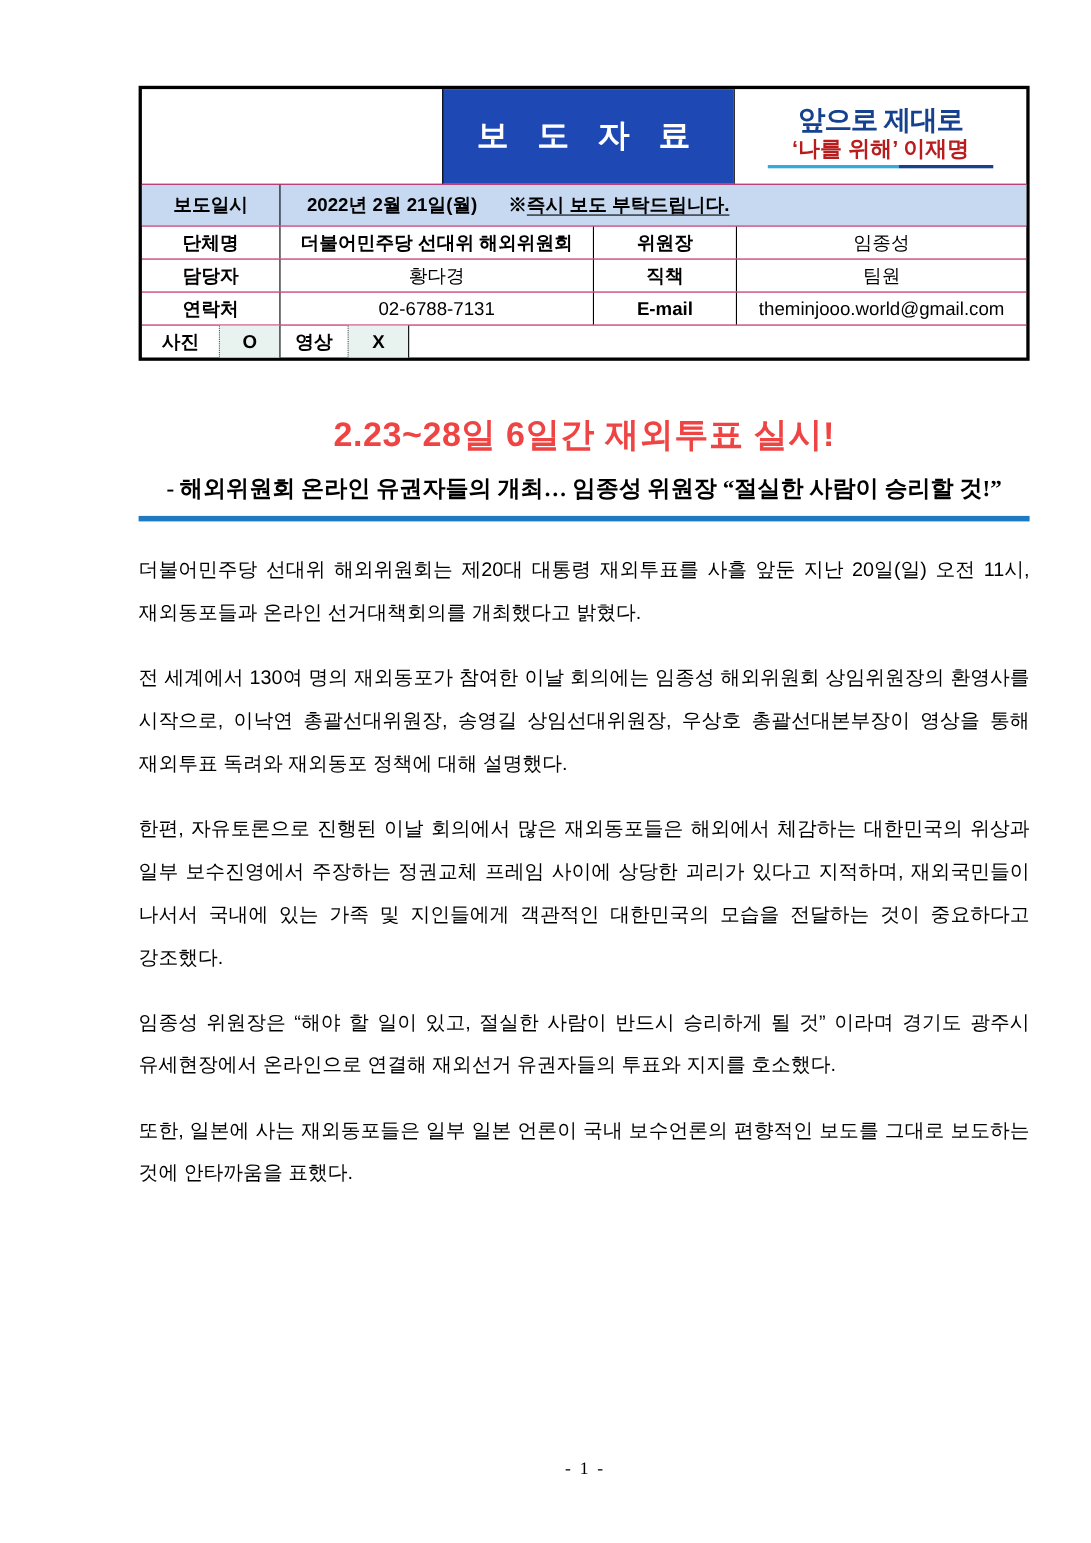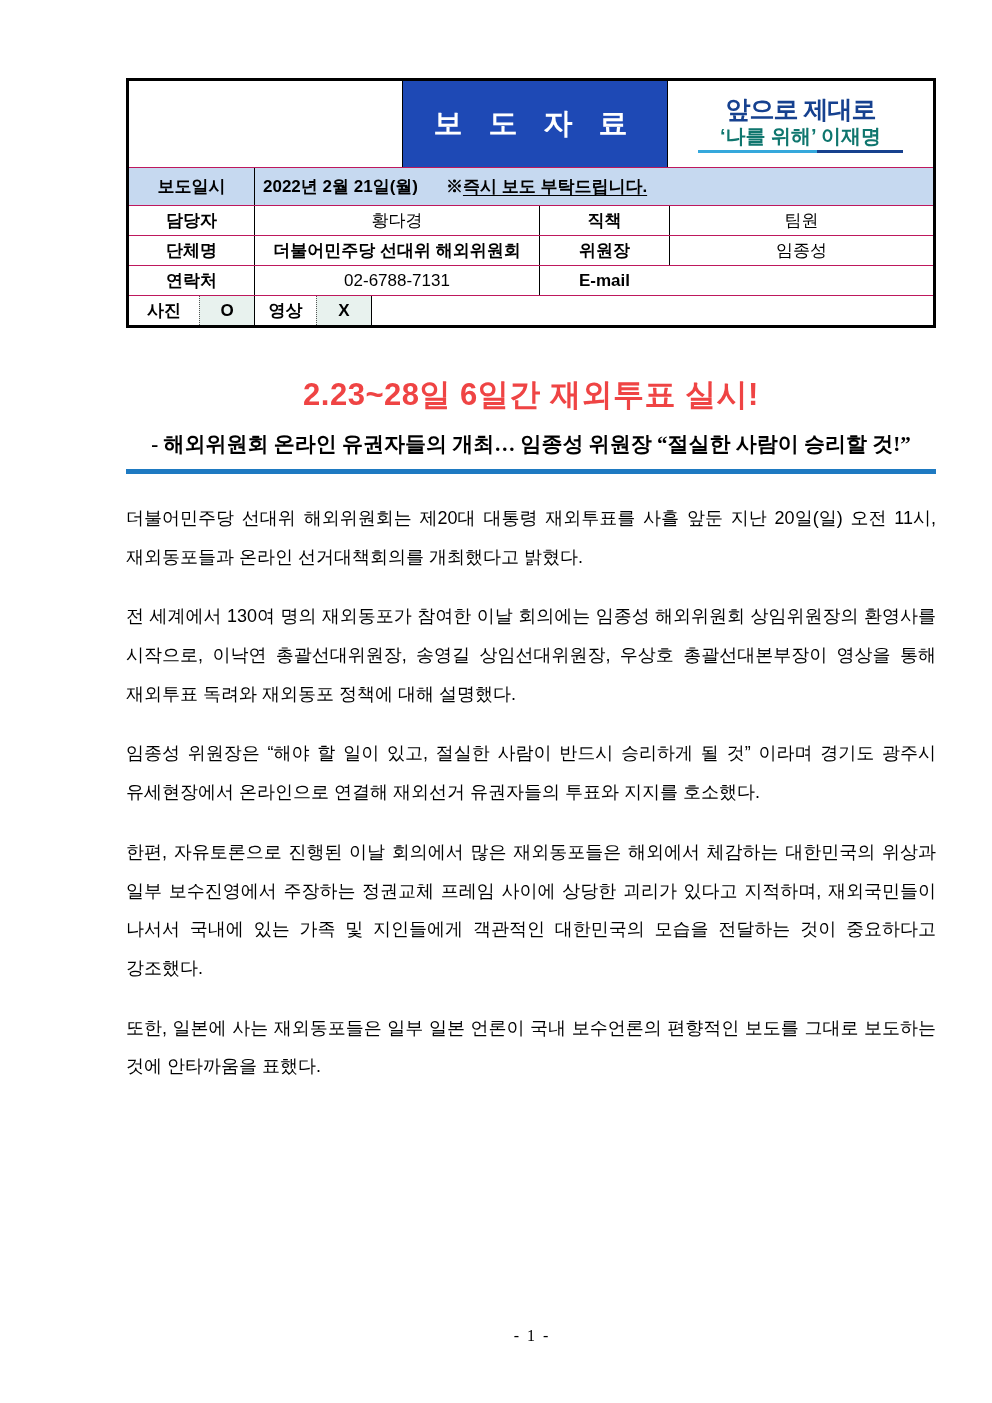--- a/index.html
+++ b/index.html
@@ -31,29 +31,29 @@
   .row-date     { grid-template-columns: 125px 1fr; height: 38px; background: #c6d9f0; }
   .row-info     { grid-template-columns: 125px 285px 130px 1fr; height: 30px; }
   .row-media    { grid-template-columns: 70px 55px 62px 55px 1fr; height: 30px; }
 
   .banner-cell {
     background: #1e49b5; color: #fff;
     font-weight: 800; font-size: 29px; letter-spacing: 9px;
   }
   .logo-cell { flex-direction: column; justify-content: center; line-height: 1.15; }
   .logo-line1 { color: #16418f; font-weight: 900; font-size: 25px; letter-spacing: -1px; }
-  .logo-line2 { color: #0f766e; font-weight: 700; font-size: 20px; margin-top: 2px; }
+  .logo-line2 { color: #b91c1c; font-weight: 700; font-size: 20px; margin-top: 2px; }
   .logo-underline {
     width: 205px; height: 3px; margin-top: 2px;
     background: linear-gradient(90deg, #35a8dc 0%, #35a8dc 58%, #17418e 58%, #17418e 100%);
   }
   .lbl { font-weight: 700; }
   .val-bold { font-weight: 700; }
   .date-val {
-    justify-content: flex-start; padding-left: 8px; font-weight: 700;
+    justify-content: flex-start; padding-left: 24px; font-weight: 700;
   }
   .date-note { margin-left: 28px; }
   .date-note u { text-decoration: underline; text-underline-offset: 3px; }
   .media-mark { background: #e8f2ee; font-weight: 700; }
 
   
   .article-title {
     margin-top: 46px;
     text-align: center;
     color: #ef4444;
@@ -113,57 +113,58 @@
 
       <div class="irow row-date">
         <div class="icell nb lbl">보도일시</div>
         <div class="icell date-val">
           <span>2022년 2월 21일(월)</span>
           <span class="date-note"><span>※</span><u>즉시 보도 부탁드립니다.</u></span>
         </div>
       </div>
 
       <div class="irow row-info">
+        <div class="icell nb lbl">단체명</div>
+        <div class="icell val-bold">더불어민주당 선대위 해외위원회</div>
+        <div class="icell lbl">위원장</div>
+        <div class="icell">임종성</div>
+      </div>
+
+      <div class="irow row-info">
         <div class="icell nb lbl">담당자</div>
         <div class="icell">황다경</div>
         <div class="icell lbl">직책</div>
         <div class="icell">팀원</div>
       </div>
 
       <div class="irow row-info">
-        <div class="icell nb lbl">단체명</div>
-        <div class="icell val-bold">더불어민주당 선대위 해외위원회</div>
-        <div class="icell lbl">위원장</div>
-        <div class="icell">임종성</div>
-      </div>
-
-      <div class="irow row-info">
         <div class="icell nb lbl">연락처</div>
         <div class="icell">02-6788-7131</div>
         <div class="icell lbl">E-mail</div>
+        <div class="icell">theminjooo.world@gmail.com</div>
       </div>
 
       <div class="irow row-media">
         <div class="icell nb lbl">사진</div>
         <div class="icell dotted media-mark">O</div>
         <div class="icell lbl">영상</div>
         <div class="icell dotted media-mark">X</div>
         <div class="icell"></div>
       </div>
 
     </div>
 
     <div class="article-title">2.23~28일 6일간 재외투표 실시!</div>
     <div class="article-subtitle">- 해외위원회 온라인 유권자들의 개최… 임종성 위원장 “절실한 사람이 승리할 것!”</div>
     <div class="divider"></div>
 
     <div class="body-text">
       <p>더불어민주당 선대위 해외위원회는 제20대 대통령 재외투표를 사흘 앞둔 지난 20일(일) 오전 11시, 재외동포들과 온라인 선거대책회의를 개최했다고 밝혔다.</p>
       <p>전 세계에서 130여 명의 재외동포가 참여한 이날 회의에는 임종성 해외위원회 상임위원장의 환영사를 시작으로, 이낙연 총괄선대위원장, 송영길 상임선대위원장, 우상호 총괄선대본부장이 영상을 통해 재외투표 독려와 재외동포 정책에 대해 설명했다.</p>
+      <p>한편, 자유토론으로 진행된 이날 회의에서 많은 재외동포들은 해외에서 체감하는 대한민국의 위상과 일부 보수진영에서 주장하는 정권교체 프레임 사이에 상당한 괴리가 있다고 지적하며, 재외국민들이 나서서 국내에 있는 가족 및 지인들에게 객관적인 대한민국의 모습을 전달하는 것이 중요하다고 강조했다.</p>
       <p>임종성 위원장은 “해야 할 일이 있고, 절실한 사람이 반드시 승리하게 될 것” 이라며 경기도 광주시 유세현장에서 온라인으로 연결해 재외선거 유권자들의 투표와 지지를 호소했다.</p>
-      <p>한편, 자유토론으로 진행된 이날 회의에서 많은 재외동포들은 해외에서 체감하는 대한민국의 위상과 일부 보수진영에서 주장하는 정권교체 프레임 사이에 상당한 괴리가 있다고 지적하며, 재외국민들이 나서서 국내에 있는 가족 및 지인들에게 객관적인 대한민국의 모습을 전달하는 것이 중요하다고 강조했다.</p>
       <p>또한, 일본에 사는 재외동포들은 일부 일본 언론이 국내 보수언론의 편향적인 보도를 그대로 보도하는 것에 안타까움을 표했다.</p>
     </div>
 
   </div>
 
   <div class="page-footer">- 1 -</div>
 </div>
 
 </body></html>

